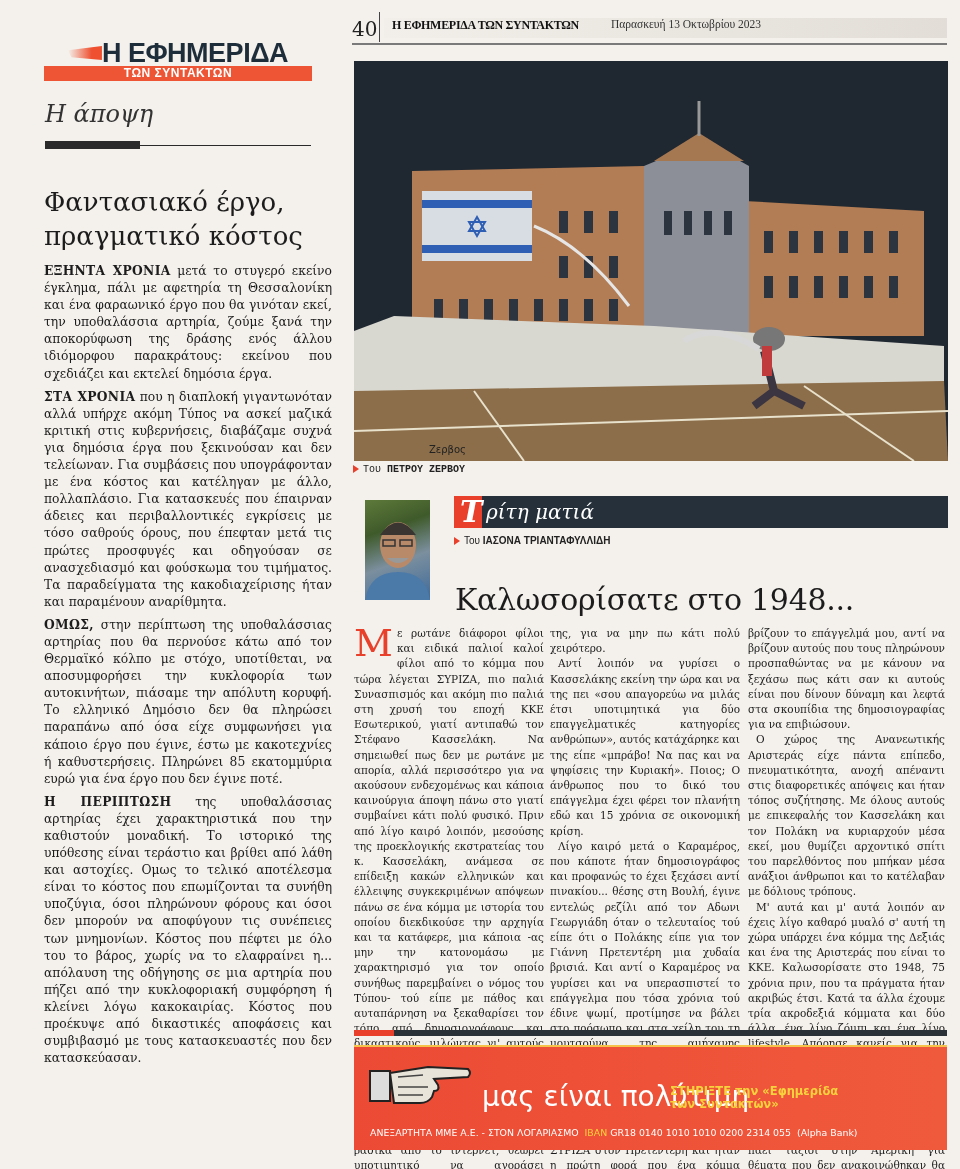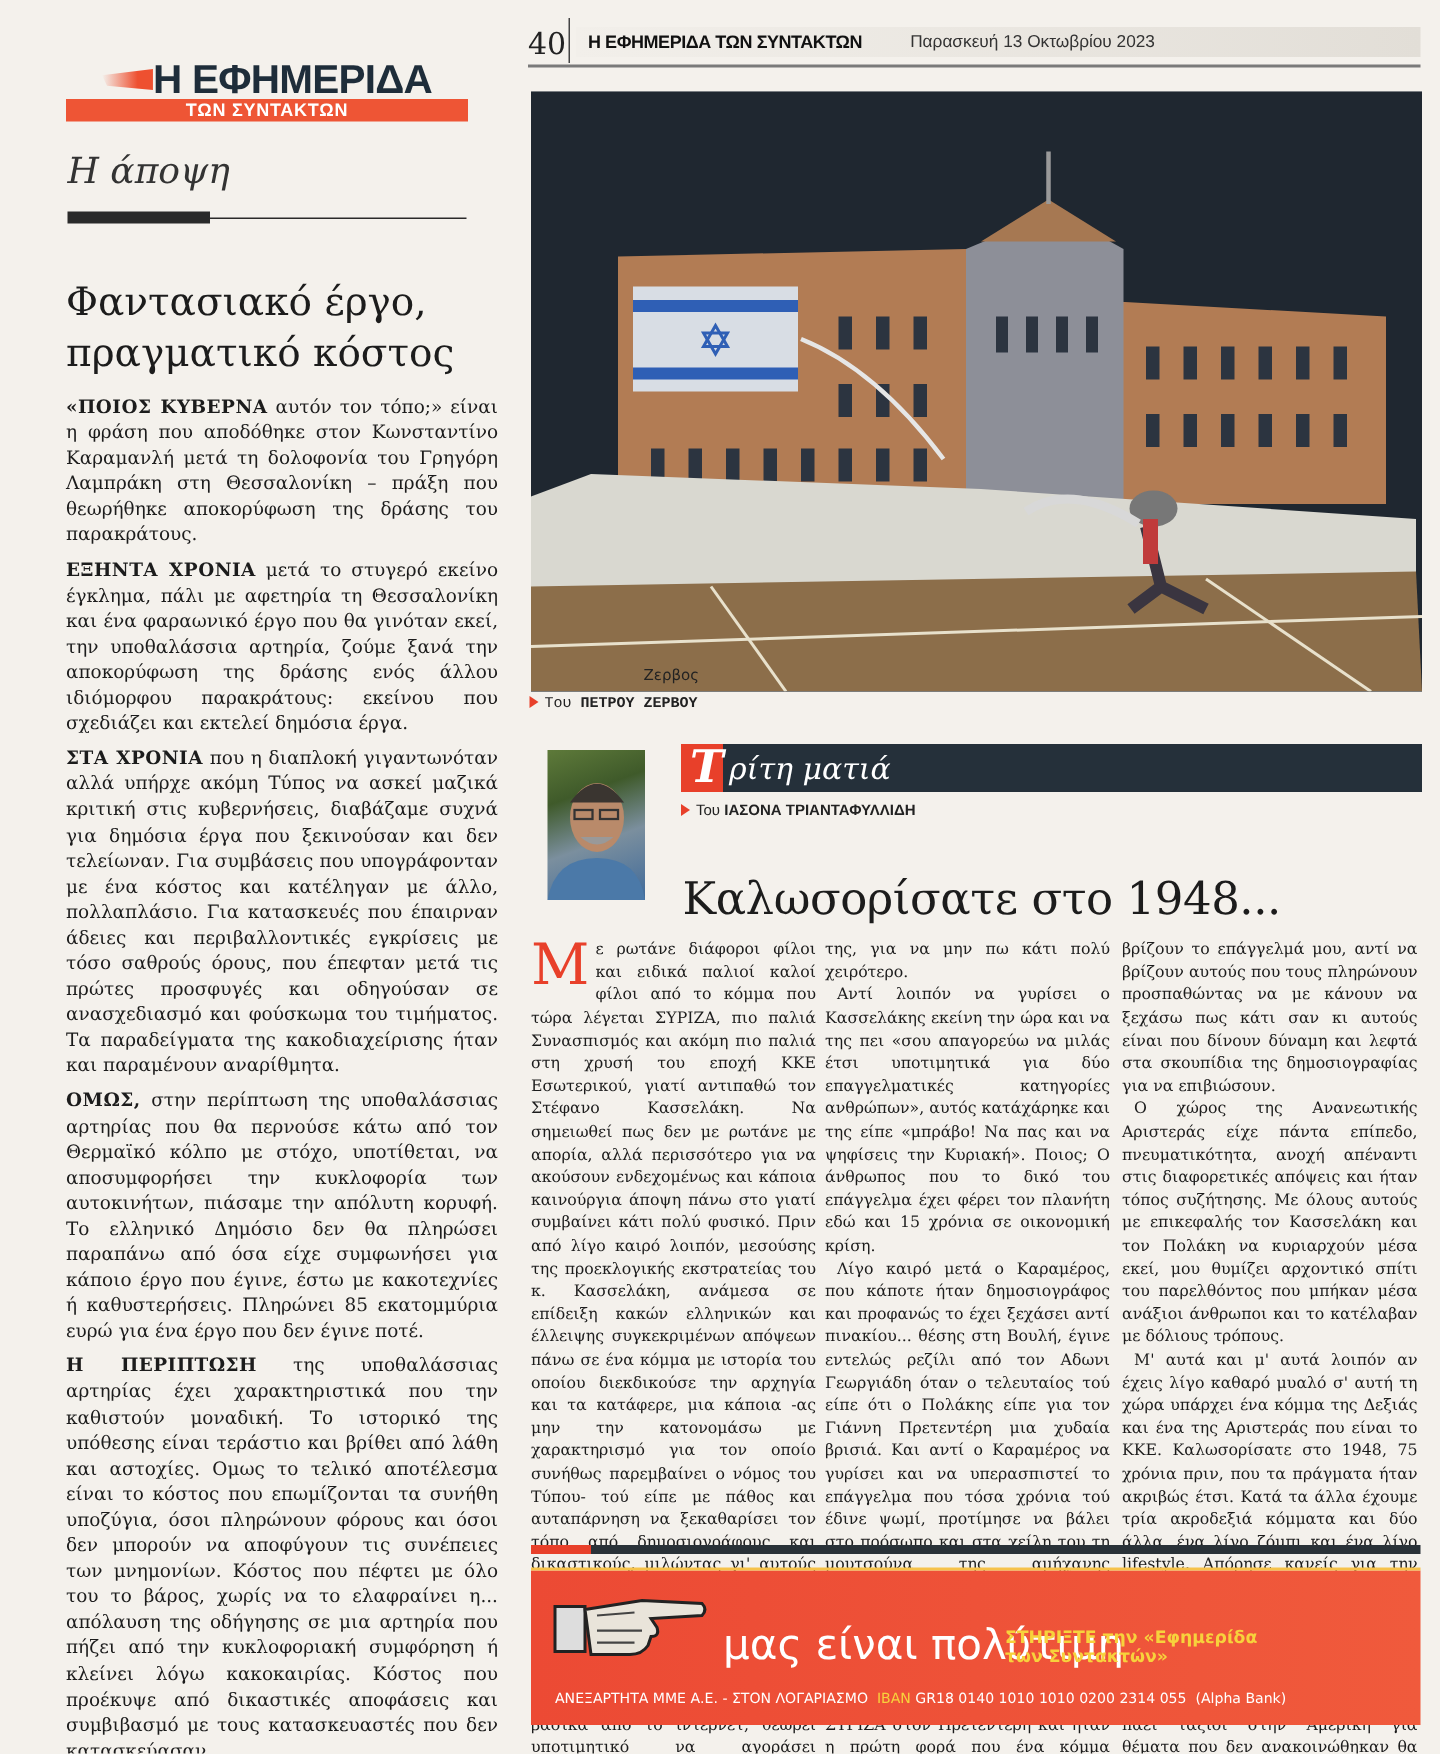--- a/index.html
+++ b/index.html
@@ -15,21 +15,21 @@
   #section-rule{left:45px;top:141px;width:266px;height:10px;}
   #section-rule .thick{position:absolute;left:0;top:0;width:95px;height:8px;background:#2a2a2a;}
   #section-rule .thin{position:absolute;left:95px;top:4px;right:0;height:1px;background:#2a2a2a;}
   #opinion-title{left:44px;top:185px;width:280px;font-size:26px;line-height:34px;color:#1c1c1c;}
   #opinion-body{left:44px;top:262px;width:288px;font-size:12.3px;line-height:17.1px;text-align:justify;hyphens:manual;}
   #opinion-body p{margin:0 0 5px 0;}
   #opinion-body b{font-weight:bold;letter-spacing:0.3px;}
   
   #page-num{left:352px;top:17px;font-size:20px;color:#222;}
   #hdr-divider{left:379px;top:12px;width:1px;height:30px;background:#444;}
-  #hdr-bar{left:384px;top:18px;width:563px;height:20px;background:linear-gradient(90deg,#f2efea,#e2ded7);display:flex;align-items:center;padding-left:8px;box-sizing:border-box;font-family:Liberation Sans, sans-serif;font-size:12px;}
+  #hdr-bar{left:384px;top:18px;width:563px;height:20px;background:linear-gradient(90deg,#f2efea,#e2ded7);display:flex;padding-left:8px;box-sizing:border-box;font-family:Liberation Serif, serif;font-size:12px;}
   #hdr-bar .paper{font-weight:bold;color:#111;margin-right:8px;letter-spacing:-0.3px;}
   #hdr-bar .date{color:#333;font-size:11.5px;padding-left:24px;}
   #hdr-line{left:352px;top:43px;width:595px;height:2px;background:#7a7a7a;}
   
   #cartoon{left:354px;top:61px;width:594px;height:400px;overflow:hidden;background:#1e2630;}
   #cartoon-credit{left:353px;top:464px;font-family:Liberation Mono, monospace;font-size:10px;color:#222;}
   .tri{display:inline-block;width:0;height:0;border-top:4px solid transparent;border-bottom:4px solid transparent;border-left:6px solid #e8402a;margin-right:4px;vertical-align:middle;}
   #cartoon-credit b,#author-credit b{font-weight:bold;}
   
   #author-photo{left:365px;top:500px;width:65px;height:100px;background:linear-gradient(160deg,#5e7a3a 0%,#3f5a2a 30%,#7b8f9e 60%,#3f6a9a 100%);overflow:hidden;}
@@ -74,21 +74,20 @@
     <div class="thick"></div>
     <div class="thin"></div>
   </div>
 
 <div id="opinion-title" class="abs">
   <div>Φαντασιακό έργο,</div>
   <div>πραγματικό κόστος</div>
 </div>
 
 <div id="opinion-body" class="abs">
-  <p><b>«ΠΟΙΟΣ ΚΥΒΕΡΝΑ</b><span> αυτόν τον τόπο;» είναι η φράση που αποδόθηκε στον Κωνσταντίνο Καραμανλή μετά τη δολοφονία του Γρηγόρη Λαμπράκη στη Θεσσαλονίκη – πράξη που θεωρήθηκε αποκορύφωση της δράσης του παρακράτους.</span></p>
   <p><b>ΕΞΗΝΤΑ ΧΡΟΝΙΑ</b><span> μετά το στυγερό εκείνο έγκλημα, πάλι με αφετηρία τη Θεσσαλονίκη και ένα φαραωνικό έργο που θα γινόταν εκεί, την υποθαλάσσια αρτηρία, ζούμε ξανά την αποκορύφωση της δράσης ενός άλλου ιδιόμορφου παρακράτους: εκείνου που σχεδιάζει και εκτελεί δημόσια έργα.</span></p>
   <p><b>ΣΤΑ ΧΡΟΝΙΑ</b><span> που η διαπλοκή γιγαντωνόταν αλλά υπήρχε ακόμη Τύπος να ασκεί μαζικά κριτική στις κυβερνήσεις, διαβάζαμε συχνά για δημόσια έργα που ξεκινούσαν και δεν τελείωναν. Για συμβάσεις που υπογράφονταν με ένα κόστος και κατέληγαν με άλλο, πολλαπλάσιο. Για κατασκευές που έπαιρναν άδειες και περιβαλλοντικές εγκρίσεις με τόσο σαθρούς όρους, που έπεφταν μετά τις πρώτες προσφυγές και οδηγούσαν σε ανασχεδιασμό και φούσκωμα του τιμήματος. Τα παραδείγματα της κακοδιαχείρισης ήταν και παραμένουν αναρίθμητα.</span></p>
   <p><b>ΟΜΩΣ,</b><span> στην περίπτωση της υποθαλάσσιας αρτηρίας που θα περνούσε κάτω από τον Θερμαϊκό κόλπο με στόχο, υποτίθεται, να αποσυμφορήσει την κυκλοφορία των αυτοκινήτων, πιάσαμε την απόλυτη κορυφή. Το ελληνικό Δημόσιο δεν θα πληρώσει παραπάνω από όσα είχε συμφωνήσει για κάποιο έργο που έγινε, έστω με κακοτεχνίες ή καθυστερήσεις. Πληρώνει 85 εκατομμύρια ευρώ για ένα έργο που δεν έγινε ποτέ.</span></p>
   <p><b>Η ΠΕΡΙΠΤΩΣΗ</b><span> της υποθαλάσσιας αρτηρίας έχει χαρακτηριστικά που την καθιστούν μοναδική. Το ιστορικό της υπόθεσης είναι τεράστιο και βρίθει από λάθη και αστοχίες. Ομως το τελικό αποτέλεσμα είναι το κόστος που επωμίζονται τα συνήθη υποζύγια, όσοι πληρώνουν φόρους και όσοι δεν μπορούν να αποφύγουν τις συνέπειες των μνημονίων. Κόστος που πέφτει με όλο του το βάρος, χωρίς να το ελαφραίνει η... απόλαυση της οδήγησης σε μια αρτηρία που πήζει από την κυκλοφοριακή συμφόρηση ή κλείνει λόγω κακοκαιρίας. Κόστος που προέκυψε από δικαστικές αποφάσεις και συμβιβασμό με τους κατασκευαστές που δεν κατασκεύασαν.</span></p>
 
 </div>
 
 <div id="page-num" class="abs">40</div>
 <div id="hdr-divider" class="abs"></div>
 <div id="hdr-bar" class="abs">

